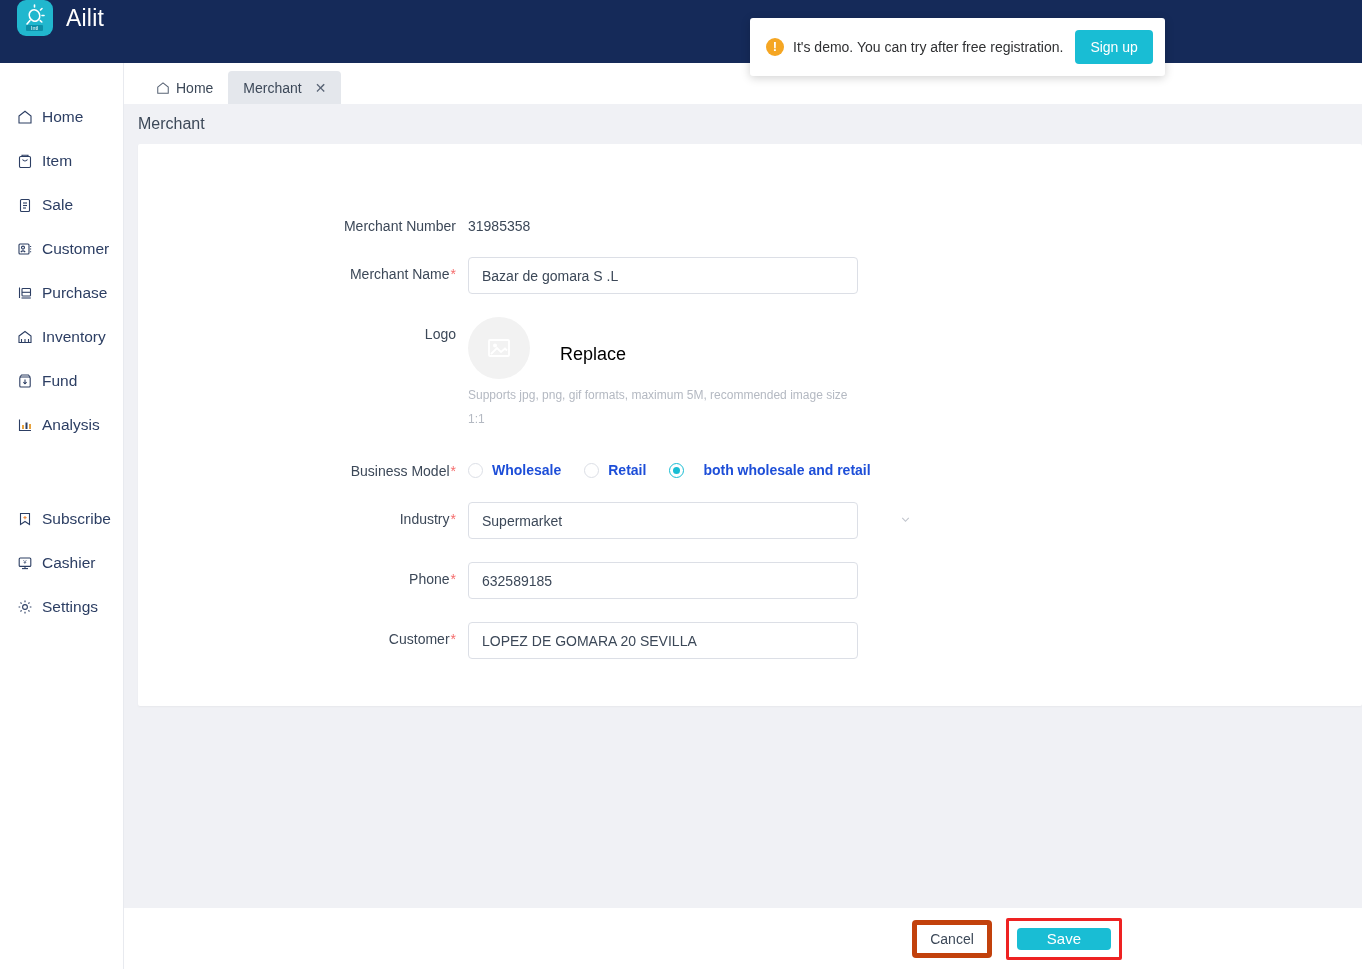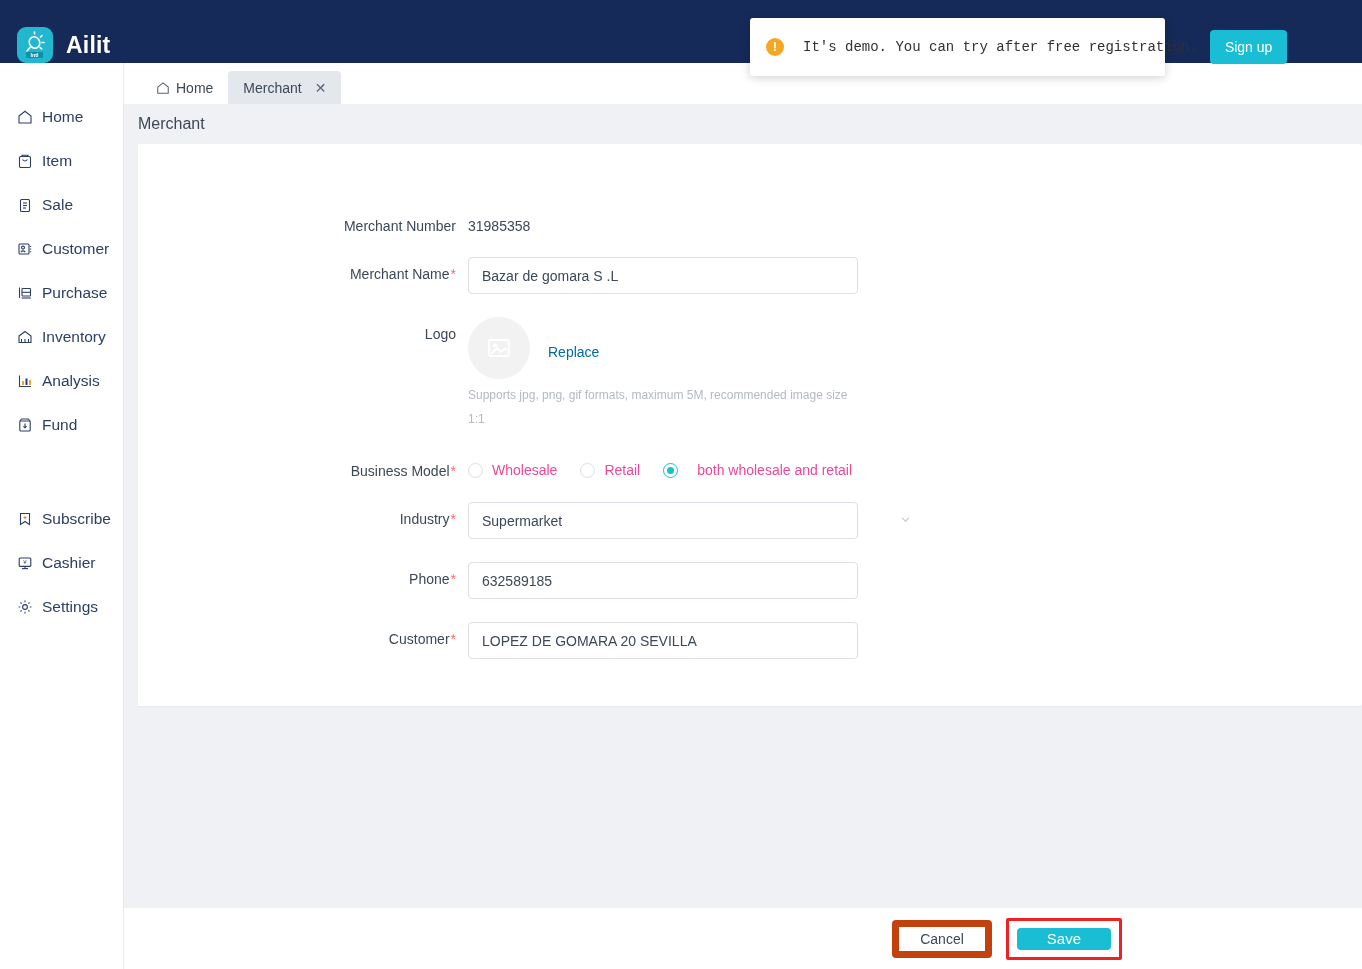--- a/index.html
+++ b/index.html
@@ -9,21 +9,21 @@
     background: #ffffff;
     overflow: hidden;
   }
   #app { position: relative; width: 1362px; height: 969px; }
 
   
   .topbar {
     position: absolute; top: 0; left: 0;
     width: 1362px; height: 63px;
     background: #152a59;
-    display: flex; align-items: flex-end; font-weight: bold;
+    display: flex; align-items: flex-start;
   }
   .brand { display: flex; align-items: center; padding-left: 17px; }
   .brand-logo {
     width: 36px; height: 36px; border-radius: 9px;
     background: #21b7ce;
     position: relative; overflow: hidden;
     display: flex; align-items: center; justify-content: center;
     flex-shrink: 0;
   }
   .brand-logo svg { display: block; }
@@ -40,21 +40,21 @@
     box-shadow: 0 2px 10px rgba(0,0,0,.18);
     display: flex; align-items: center; padding: 0 16px;
     z-index: 40;
   }
   .warn-icon {
     width: 18px; height: 18px; border-radius: 50%;
     background: #f5a623; color: #fff;
     font-size: 13px; font-weight: bold; line-height: 17px;
     text-align: center; flex-shrink: 0;
   }
-  .demo-text { font-size: 14px; color: #303133; margin-left: 19px; white-space: nowrap; font-family: Liberation Mono, monospace; }
+  .demo-text { font-size: 14px; color: #303133; margin-left: 9px; white-space: nowrap; }
   .signup-btn {
     margin-left: 12px; background: #19bdd4; color: #fff;
     border: none; border-radius: 4px;
     font-size: 14px; font-family: inherit;
     padding: 9px 15px; cursor: pointer; white-space: nowrap;
   }
 
   
   .sidebar {
     position: absolute; top: 63px; left: 0;
@@ -142,55 +142,55 @@
   }
 
   
   .logo-block { display: flex; align-items: flex-start; }
   .logo-circle {
     width: 62px; height: 62px; border-radius: 50%;
     background: #f2f2f2; display: flex;
     align-items: center; justify-content: center; flex-shrink: 0;
   }
   .replace-link {
-    font-size: 14px; color: #0369a1; cursor: pointer;
-    margin-left: 18px; padding-top: 27px;
+    font-size: 18px; color: #000000; cursor: pointer;
+    margin-left: 30px; padding-top: 27px;
   }
   .logo-hint {
     font-size: 12px; color: #b4b9c2;
     width: 392px; line-height: 24px; margin-top: 4px;
   }
 
   
   .radio-group { display: flex; align-items: center; padding-top: 8px; }
   .radio-opt { display: flex; align-items: center; margin-right: 23px; cursor: pointer; }
   .radio-opt:last-child { margin-right: 0; gap: 10px; }
   .radio-dot {
     width: 15px; height: 15px; border-radius: 50%;
     border: 1px solid #dcdfe6; background: #fff;
     flex-shrink: 0; display: flex; align-items: center; justify-content: center;
   }
   .radio-opt.checked .radio-dot { border-color: #19bdd4; }
   .radio-opt.checked .radio-dot::after {
     content: ""; width: 7px; height: 7px;
     border-radius: 50%; background: #19bdd4;
   }
-  .radio-lbl { font-size: 14px; color: #ec4899; margin-left: 9px; white-space: nowrap; }
+  .radio-lbl { font-size: 14px; color: #1d4ed8; margin-left: 9px; white-space: nowrap; font-weight: bold; }
 
   
   .footer {
     position: absolute; left: 124px; top: 908px;
     width: 1238px; height: 61px;
     background: #ffffff;
     display: flex; align-items: center; justify-content: flex-end;
     padding-right: 240px;
   }
   .btn-cancel {
-    height: 38px; padding: 0 21px;
-    background: #fff; border: 7px solid #c2410c; border-radius: 4px;
+    height: 38px; padding: 0 13px;
+    background: #fff; border: 5px solid #c2410c; border-radius: 4px;
     font-size: 14px; color: #3c4858; font-family: inherit; cursor: pointer;
   }
   .save-highlight {
     margin-left: 14px;
     border: 3px solid #ee2222;
     padding: 7px 8px; border-radius: 2px;
     display: inline-flex;
   }
   .btn-save {
     height: 22px; padding: 0 30px;
@@ -297,39 +297,39 @@
           <line x1="8" y1="10" x2="8" y2="13.5"></line>
           <line x1="11.5" y1="10" x2="11.5" y2="13.5"></line>
         </svg>
       </span>
       <span>Inventory</span>
     </div>
 
     <div class="nav-item">
       <span class="nav-icon">
         <svg width="16" height="16" viewBox="0 0 16 16" fill="none" stroke="#2c3e63" stroke-width="1.1">
+          <rect x="2.8" y="4" width="10.4" height="10" rx="1"></rect>
+          <path d="M2.8 4 L4.6 2 H11.4 L13.2 4"></path>
+          <line x1="8" y1="6.5" x2="8" y2="10.8"></line>
+          <path d="M6.4 9.2 L8 10.8 L9.6 9.2"></path>
+        </svg>
+      </span>
+      <span>Fund</span>
+    </div>
+
+    <div class="nav-item">
+      <span class="nav-icon">
+        <svg width="16" height="16" viewBox="0 0 16 16" fill="none" stroke="#2c3e63" stroke-width="1.1">
           <path d="M2.5 2.5 V13.5 H14"></path>
           <rect x="5" y="8" width="2" height="4" fill="#e8a33d" stroke="none"></rect>
           <rect x="8.5" y="5.5" width="2" height="6.5" fill="#2c3e63" stroke="none"></rect>
           <rect x="12" y="7" width="2" height="5" fill="#e8a33d" stroke="none"></rect>
         </svg>
       </span>
       <span>Analysis</span>
-    </div>
-
-    <div class="nav-item">
-      <span class="nav-icon">
-        <svg width="16" height="16" viewBox="0 0 16 16" fill="none" stroke="#2c3e63" stroke-width="1.1">
-          <rect x="2.8" y="4" width="10.4" height="10" rx="1"></rect>
-          <path d="M2.8 4 L4.6 2 H11.4 L13.2 4"></path>
-          <line x1="8" y1="6.5" x2="8" y2="10.8"></line>
-          <path d="M6.4 9.2 L8 10.8 L9.6 9.2"></path>
-        </svg>
-      </span>
-      <span>Fund</span>
     </div>
 
     <div class="nav-gap"></div>
 
     <div class="nav-item">
       <span class="nav-icon">
         <svg width="16" height="16" viewBox="0 0 16 16" fill="none" stroke="#2c3e63" stroke-width="1.1">
           <path d="M3.5 2.5 H12.5 V13.5 L8 10.5 L3.5 13.5 Z"></path>
           <line x1="8" y1="5" x2="8" y2="8.2" stroke="#e8863d"></line>
           <line x1="6.4" y1="6.6" x2="9.6" y2="6.6" stroke="#e8863d"></line>

